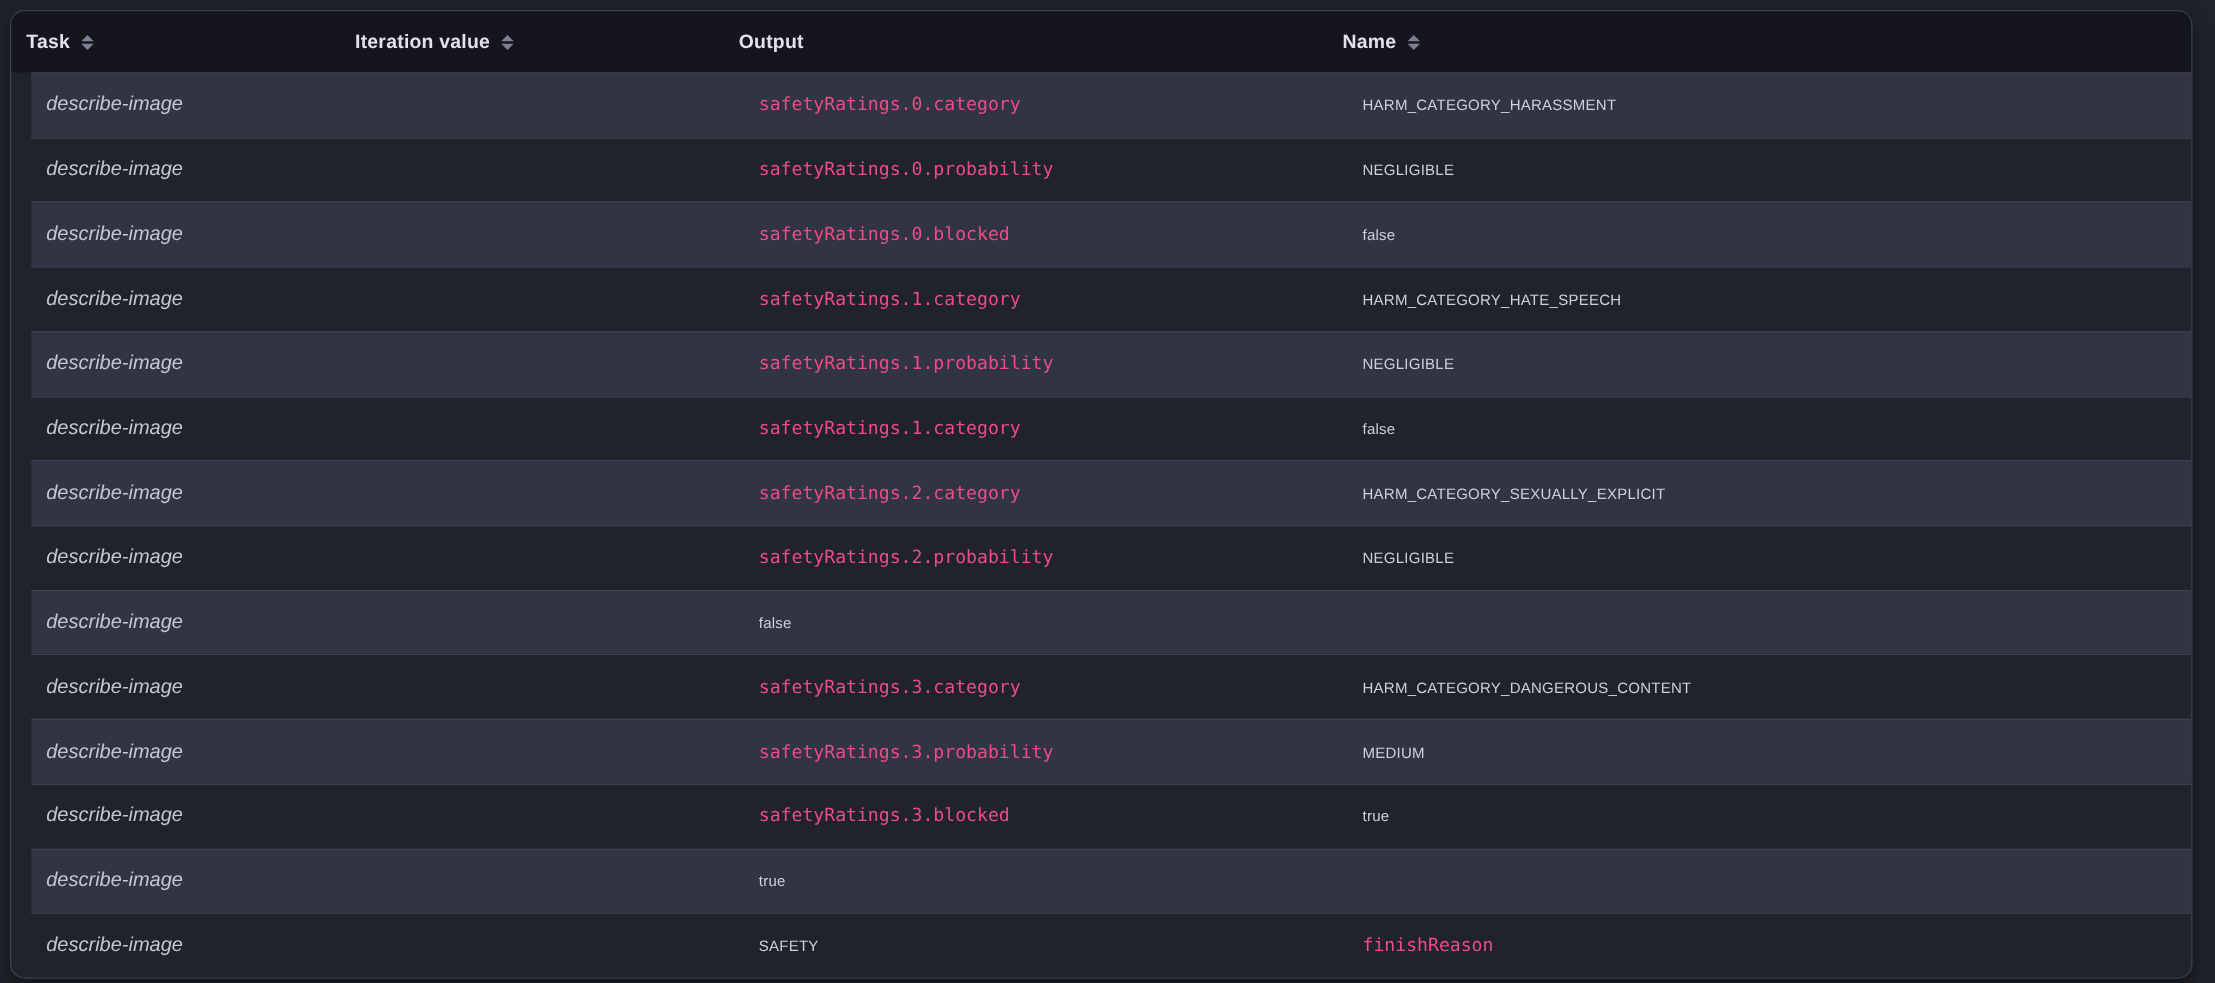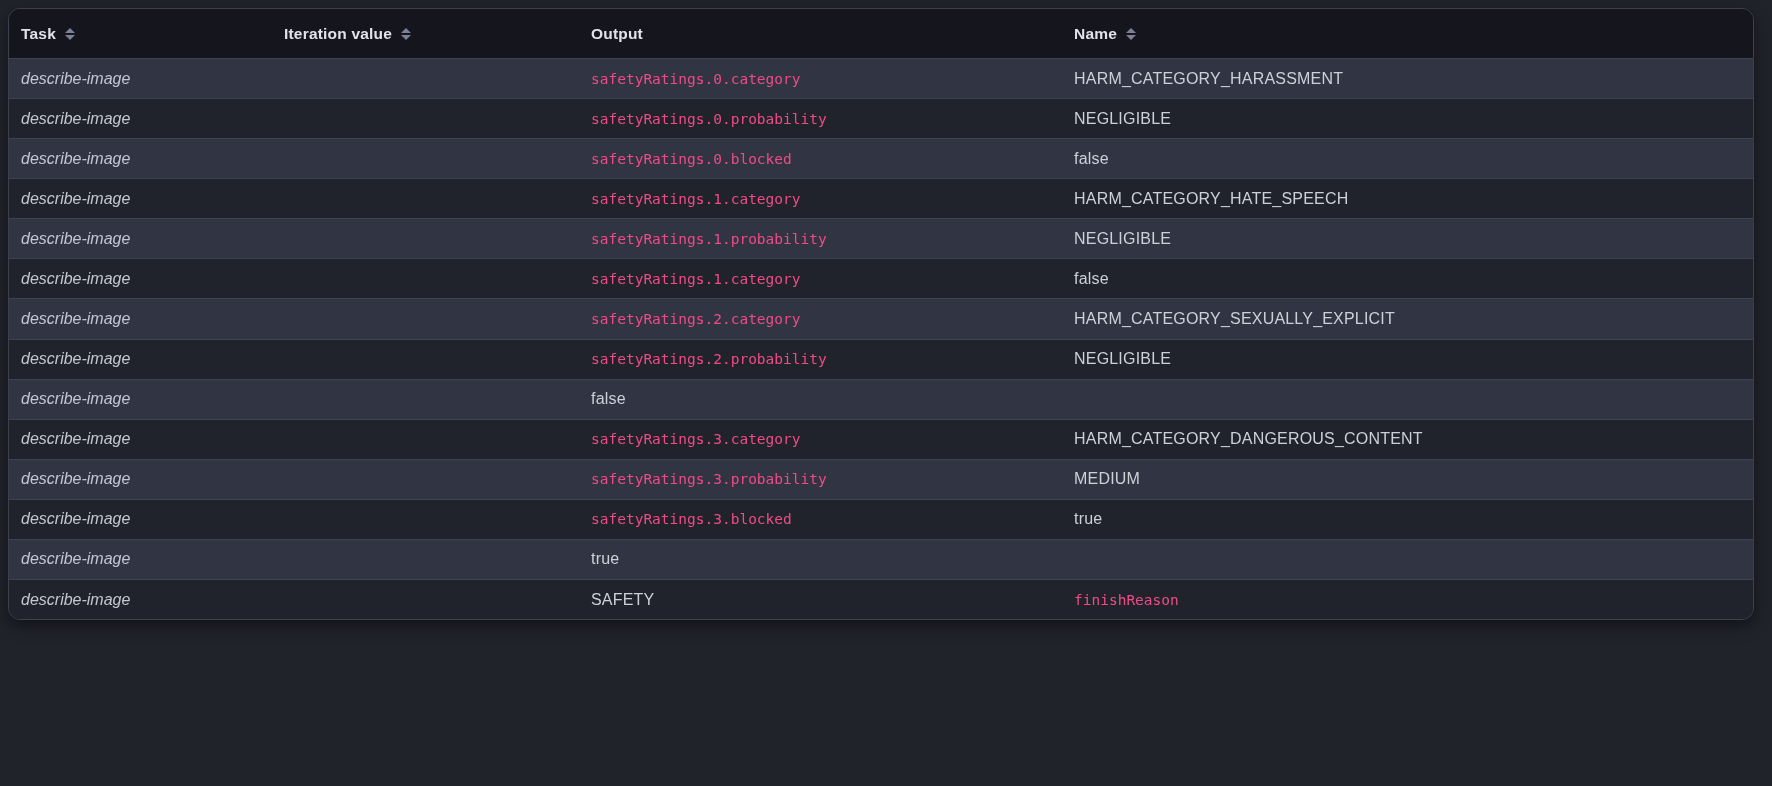--- a/index.html
+++ b/index.html
@@ -9,21 +9,21 @@
     height: 786px;
     background: #21232b;
     font-family: "Liberation Sans", sans-serif;
     overflow: hidden;
   }
   .table-card {
     position: absolute;
     left: 8px;
     top: 8px;
     width: 1746px;
-    height: 612px;
+    height: 775px;
     box-sizing: border-box;
     border: 1px solid #3d414f;
     border-radius: 12px;
     overflow: hidden;
     display: flex;
     flex-direction: column;
     background: #20222c;
     box-shadow: 0 6px 16px rgba(0,0,0,0.45);
   }
   .header-row {
@@ -70,20 +70,21 @@
     flex-direction: column;
   }
   .row {
     flex: 1 1 0;
     display: grid;
     grid-template-columns: 263px 307px 483px 1fr;
     align-items: center;
     border-top: 1px solid #3e4250;
     box-sizing: border-box;
     cursor: pointer;
+    margin-left: 16px;
   }
   .row.light { background: #313442; }
   .row.dark  { background: #20222c; }
   .cell {
     padding-left: 12px;
     white-space: nowrap;
     overflow: hidden;
     text-overflow: ellipsis;
   }
   .task-cell {
@@ -95,21 +96,21 @@
     color: #c4c7d3;
     font-size: 15px;
   }
   .name-cell {
     font-family: "DejaVu Sans Mono", monospace;
     color: #ee4b87;
     font-size: 14.5px;
   }
   .output-cell {
     color: #cdd0d9;
-    font-size: 16px;
+    font-size: 12px;
     letter-spacing: 0.2px;
   }
 </style>
 </head>
 <body>
 
 <div class="table-card">
 
   <div class="header-row">
     <div class="hcell">

